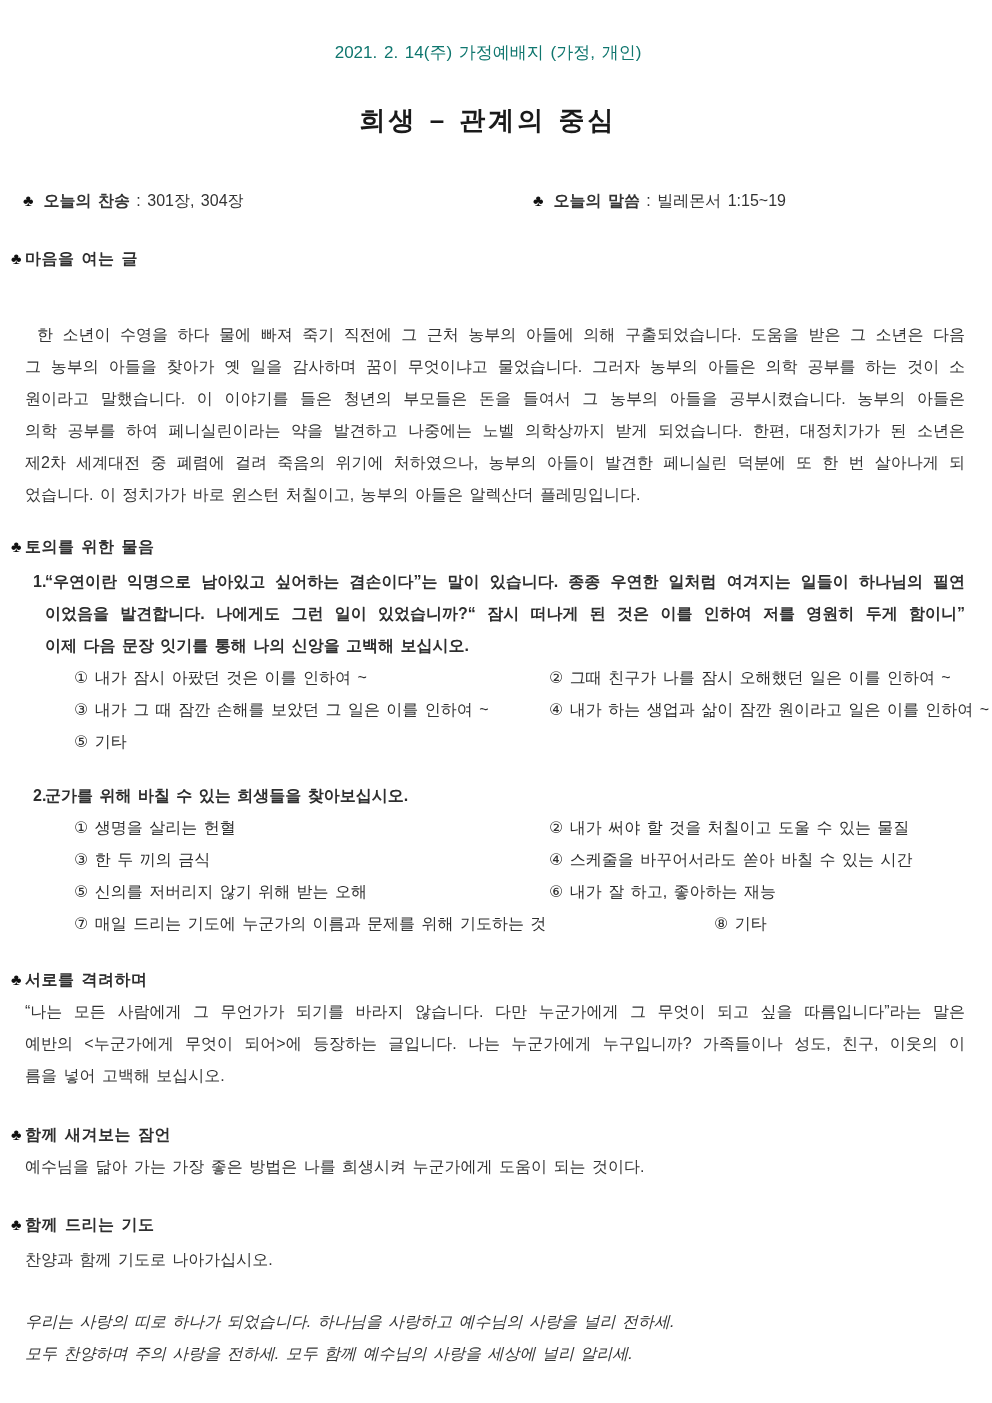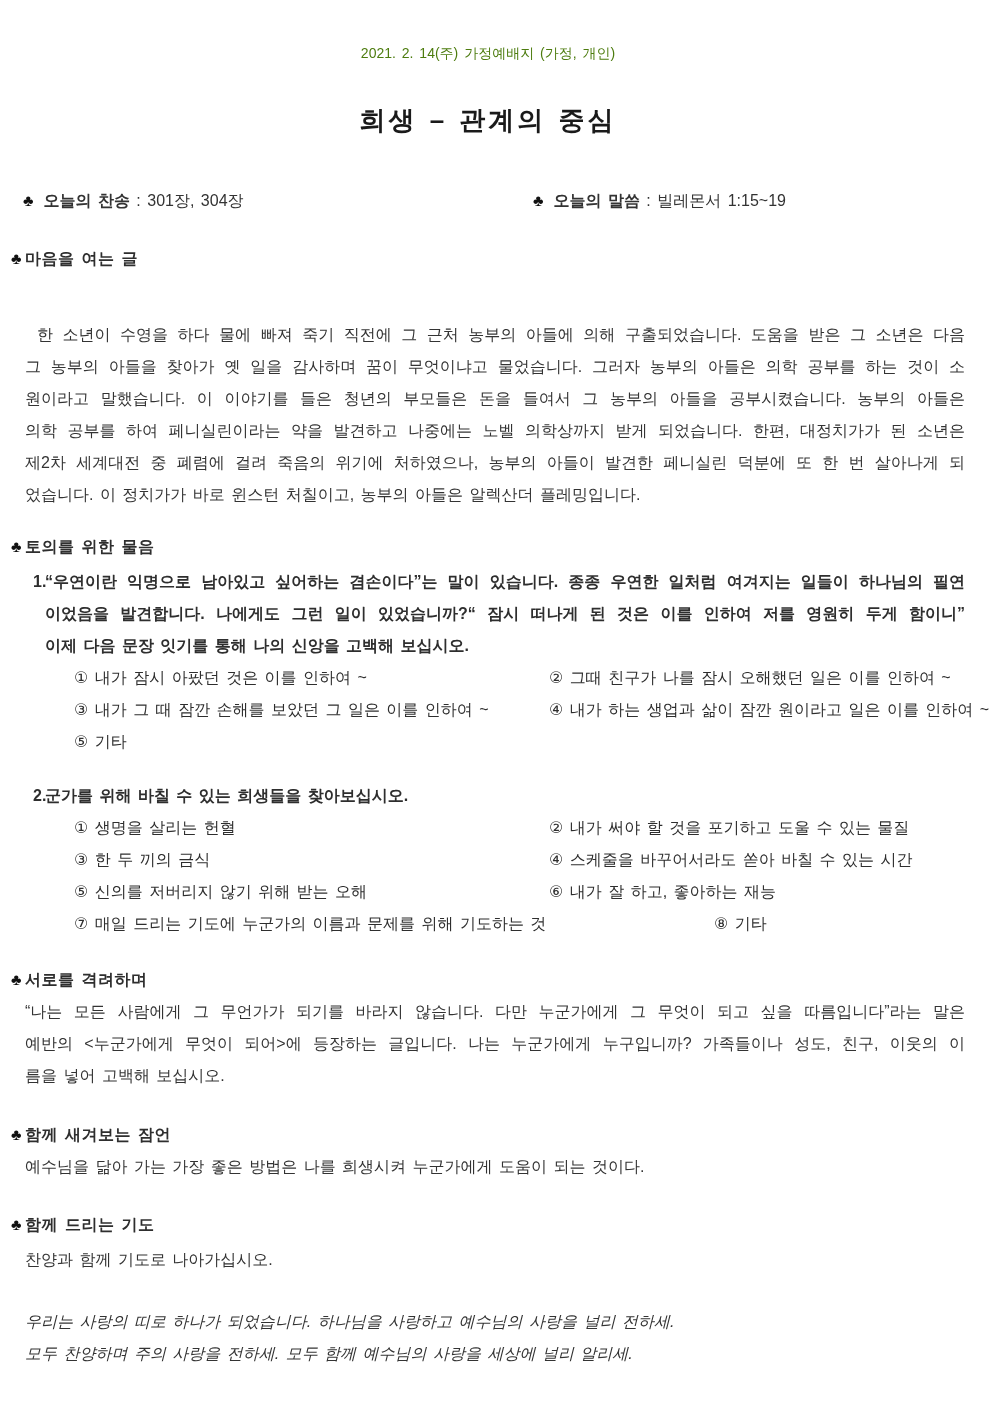--- a/index.html
+++ b/index.html
@@ -16,22 +16,22 @@
     padding:0 27px 0 11px;
     box-sizing:border-box;
     font-size:16px;
     line-height:32px;
     word-spacing:2px;
   }
   .center{text-align:center;}
   .date-line{
     padding-top:42px;
     line-height:22px;
-    font-size:14px;
-    color:#4d7c0f;
+    font-size:17px;
+    color:#0f766e;
   }
   .doc-title{
     margin-top:36px;
     font-size:26px;
     line-height:40px;
     font-weight:900;
     letter-spacing:3px;
     color:#1a1a1a;
   }
   .info-row{
@@ -159,21 +159,21 @@
       </div>
     </div>
   </div>
 
   <div class="q m-q2">
     <span class="qnum">2.</span>
     <div class="ln last">군가를 위해 바칠 수 있는 희생들을 찾아보십시오.</div>
     <div class="items">
       <div class="item-row">
         <div class="item">① 생명을 살리는 헌혈</div>
-        <div class="item">② 내가 써야 할 것을 포기하고 도울 수 있는 물질</div>
+        <div class="item">② 내가 써야 할 것을 처칠이고 도울 수 있는 물질</div>
       </div>
       <div class="item-row">
         <div class="item">③ 한 두 끼의 금식</div>
         <div class="item">④ 스케줄을 바꾸어서라도 쏟아 바칠 수 있는 시간</div>
       </div>
       <div class="item-row">
         <div class="item">⑤ 신의를 저버리지 않기 위해 받는 오해</div>
         <div class="item">⑥ 내가 잘 하고, 좋아하는 재능</div>
       </div>
       <div class="item-row wide">

